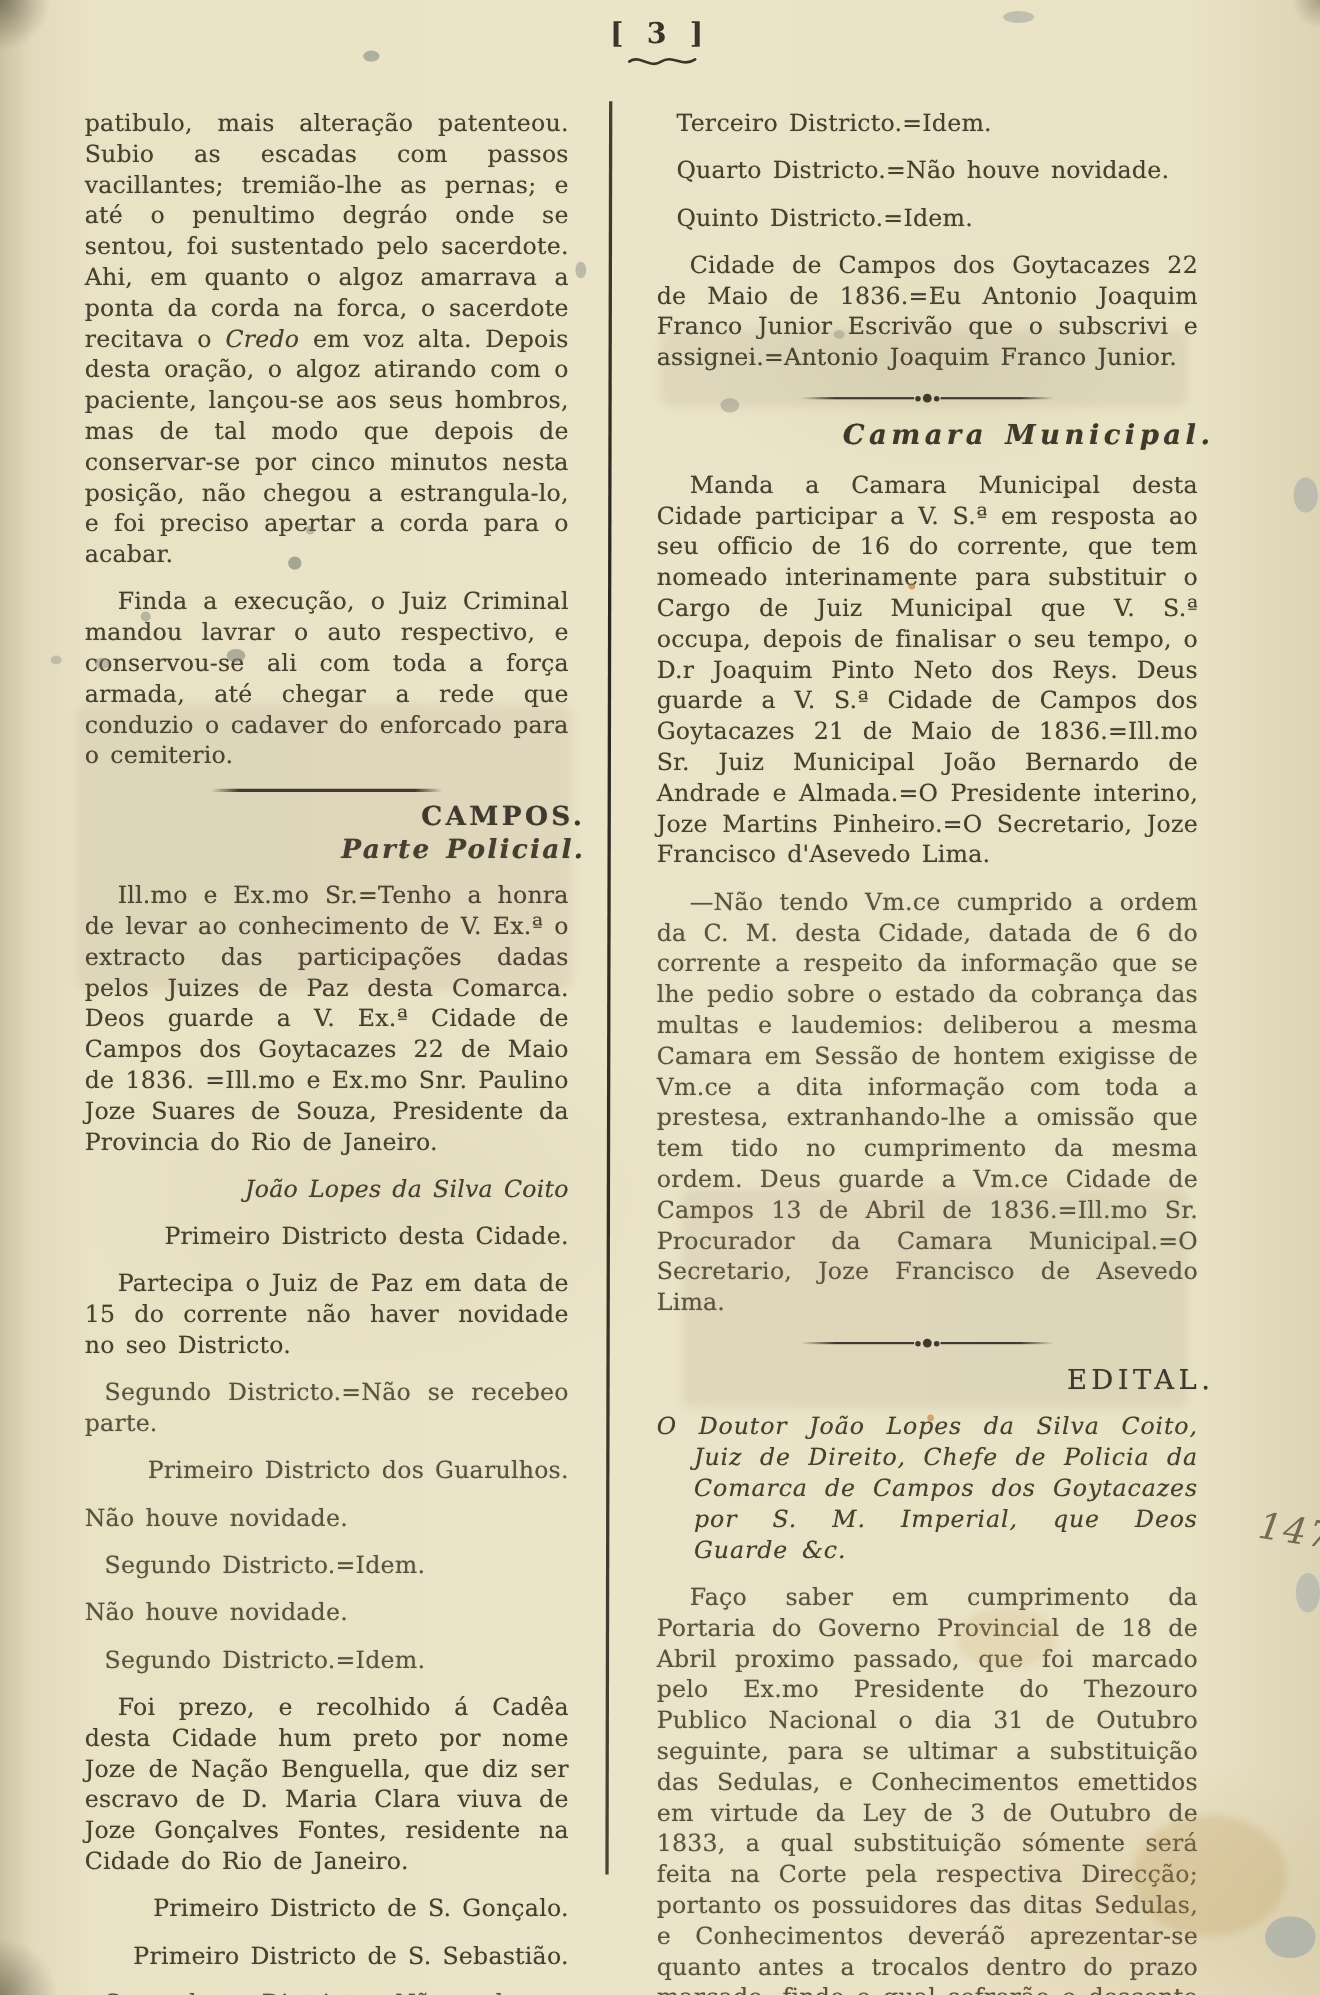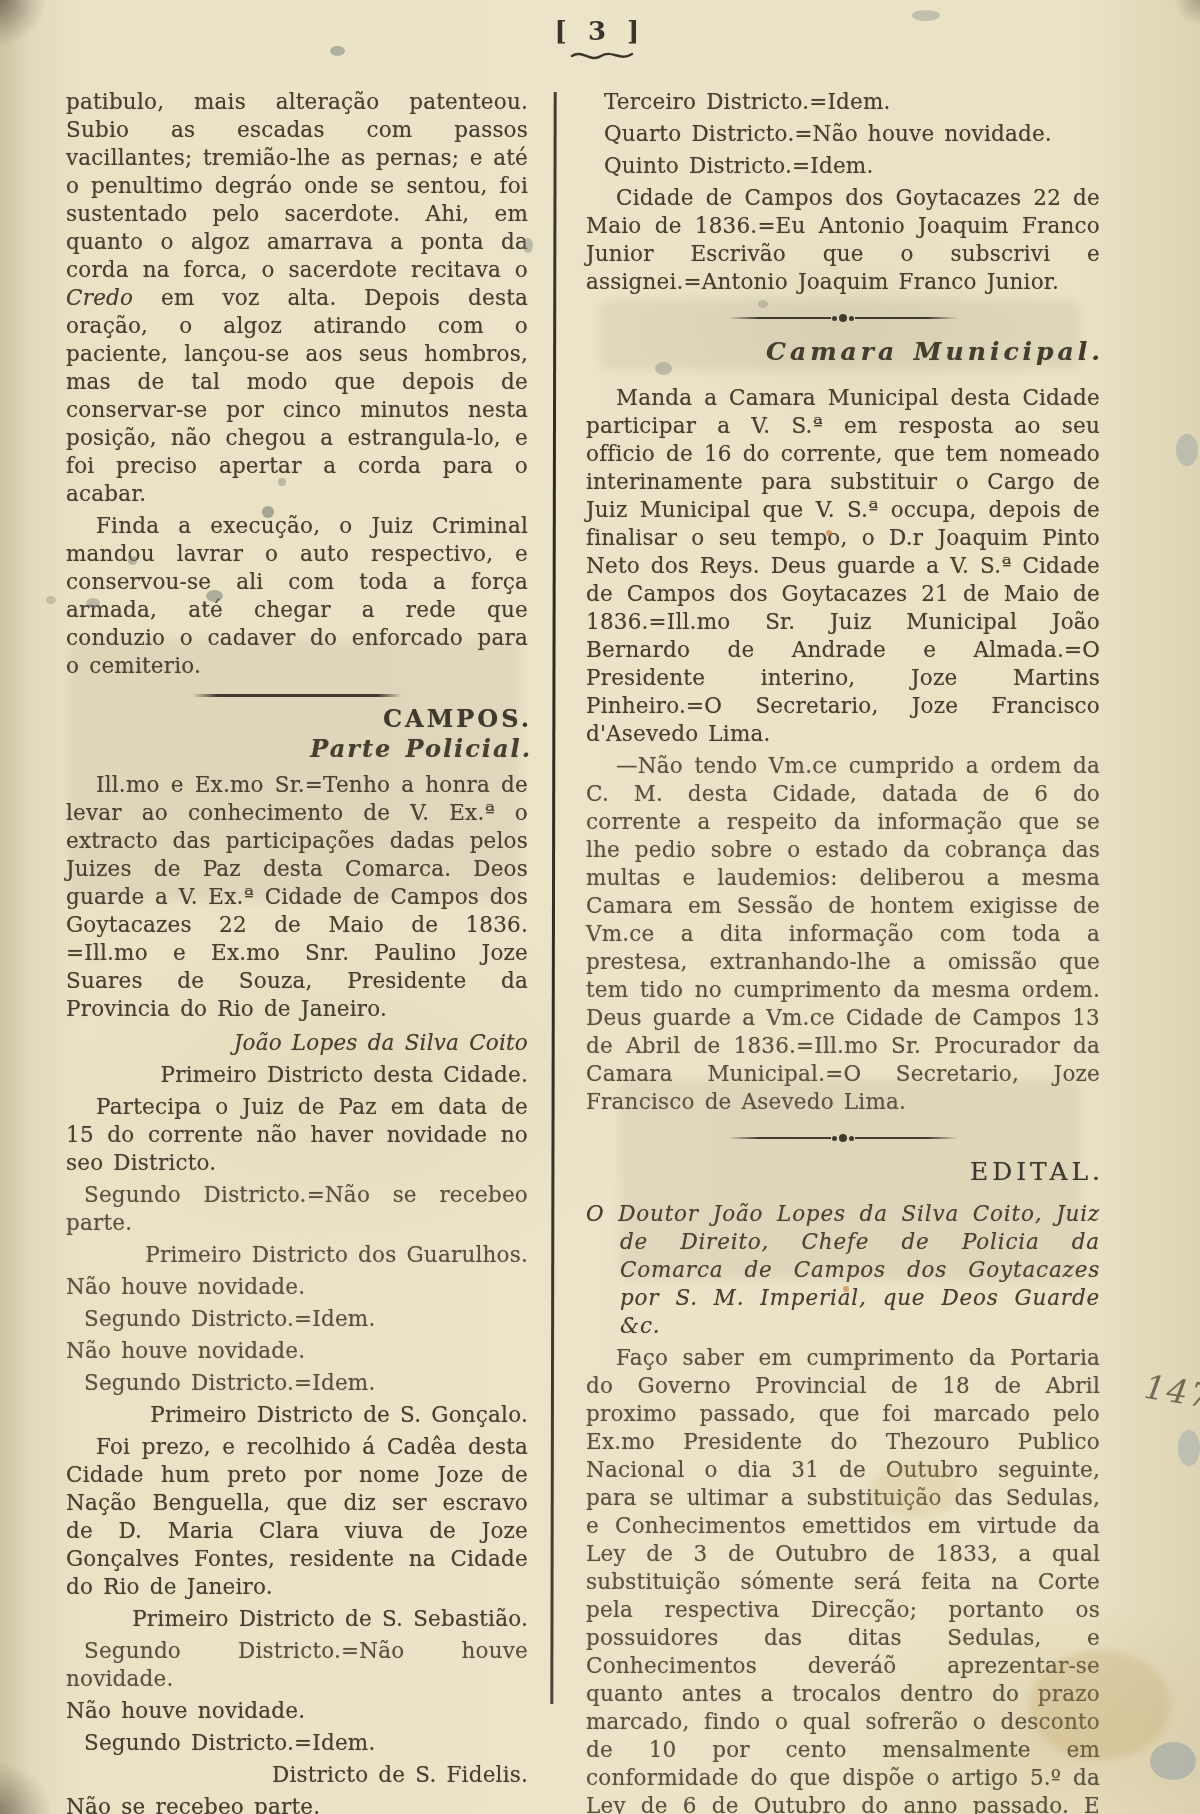--- a/index.html
+++ b/index.html
@@ -10,21 +10,21 @@
       radial-gradient(circle at 0% 0%, rgba(30,25,15,.45), transparent 46px),
       radial-gradient(circle at 0% 100%, rgba(30,25,15,.4), transparent 52px),
       radial-gradient(circle at 100% 0%, rgba(30,25,15,.28), transparent 26px),
       radial-gradient(ellipse 320px 200px at 88% 96%, rgba(172,132,62,.16), transparent 70%),
       radial-gradient(ellipse 420px 260px at 30% 60%, rgba(160,150,110,.10), transparent 70%),
       radial-gradient(ellipse 300px 160px at 70% 18%, rgba(160,150,110,.10), transparent 70%),
       linear-gradient(90deg,#cdc3a2 0%,#e3dabd 2.5%,#eae2c5 7%,#ece4c8 45%,#eae2c5 90%,#ddd4b4 100%);
   }
   .txt{font-size:21.5px;line-height:28px;letter-spacing:.2px;word-spacing:3px;
        text-shadow:0 0 .7px rgba(74,67,52,.55);}
-  .b{margin:4px;text-align:justify;}
+  .b{margin:15px;text-align:justify;}
   .ind{text-indent:30px;}
   .ind2{text-indent:18px;}
   .ctr{text-align:right;text-indent:0;}
   .it{font-style:italic;}
   .faded{color:#5a5240;text-shadow:0 0 .9px rgba(90,82,64,.5);}
   .col{position:absolute;top:84px;}
   .col-left{left:62px;width:470px;}
   .col-right{left:582px;width:522px;}
   .column-divider{position:absolute;left:552px;top:92px;width:3px;height:1612px;
     background:linear-gradient(180deg,#453f30,#2c2820 25%,#373226 65%,#4a4434);transform:rotate(.12deg);}
@@ -74,22 +74,22 @@
     <p class="b ind">Ill.mo e Ex.mo Sr.=Tenho a honra de levar ao conhecimento de V. Ex.ª o extracto das participações dadas pelos Juizes de Paz desta Comarca. Deos guarde a V. Ex.ª Cidade de Campos dos Goytacazes 22 de Maio de 1836. =Ill.mo e Ex.mo Snr. Paulino Joze Suares de Souza, Presidente da Provincia do Rio de Janeiro.</p>
     <p class="b ctr it sig-line">João Lopes da Silva Coito</p>
     <p class="b ctr">Primeiro Districto desta Cidade.</p>
     <p class="b ind">Partecipa o Juiz de Paz em data de 15 do corrente não haver novidade no seo Districto.</p>
     <p class="b ind2 faded">Segundo Districto.=Não se recebeo parte.</p>
     <p class="b ctr faded">Primeiro Districto dos Guarulhos.</p>
     <p class="b faded">Não houve novidade.</p>
     <p class="b ind2 faded">Segundo Districto.=Idem.</p>
     <p class="b faded">Não houve novidade.</p>
     <p class="b ind2 faded">Segundo Districto.=Idem.</p>
+    <p class="b ind">Foi prezo, e recolhido á Cadêa desta Cidade hum preto por nome Joze de Nação Benguella, que diz ser escravo de D. Maria Clara viuva de Joze Gonçalves Fontes, residente na Cidade do Rio de Janeiro.</p>
     <p class="b ctr">Primeiro Districto de S. Gonçalo.</p>
-    <p class="b ind">Foi prezo, e recolhido á Cadêa desta Cidade hum preto por nome Joze de Nação Benguella, que diz ser escravo de D. Maria Clara viuva de Joze Gonçalves Fontes, residente na Cidade do Rio de Janeiro.</p>
     <p class="b ctr">Primeiro Districto de S. Sebastião.</p>
     <p class="b ind2 faded">Segundo Districto.=Não houve novidade.</p>
     <p class="b">Não houve novidade.</p>
     <p class="b ind2">Segundo Districto.=Idem.</p>
     <p class="b ctr">Districto de S. Fidelis.</p>
     <p class="b">Não se recebeo parte.</p>
 
   </div>
 
   <div class="col col-right txt">

